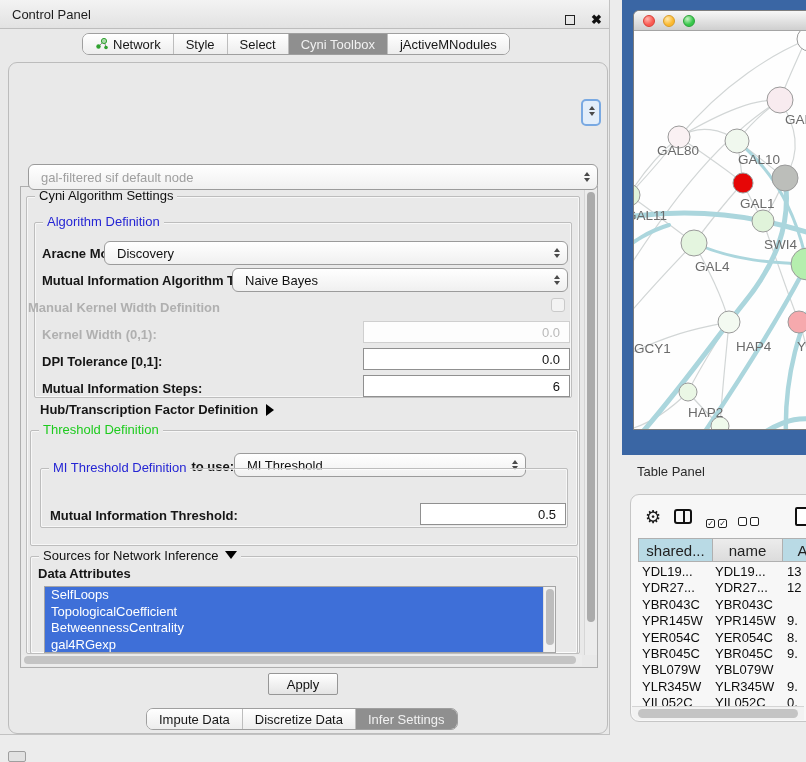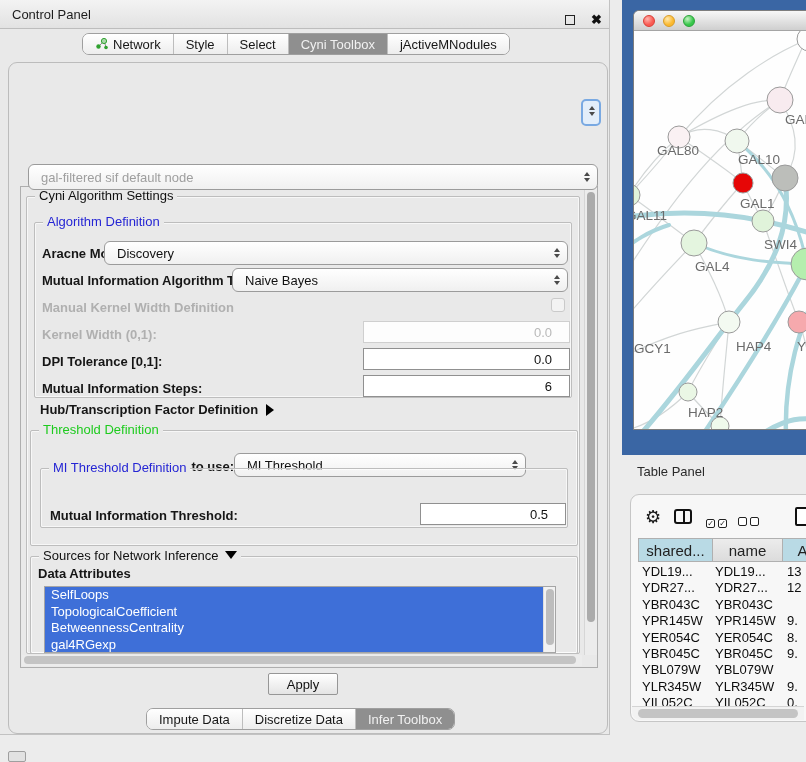--- a/index.html
+++ b/index.html
@@ -31,21 +31,21 @@
   .menu-item{font-size:13px;color:#000;height:15.5px;line-height:15.5px;padding-left:2px;white-space:nowrap}
   .menu-item.bold{font-weight:bold}
   
   .grp{position:absolute;border:1px solid #bdbdbd;border-radius:2px;box-shadow:inset 0 0 0 1px rgba(255,255,255,.65)}
   .grp-title{position:absolute;top:-9px;left:8px;background:#e9e9e9;padding:0 4px;font-size:13px;color:#111;white-space:nowrap}
   .grp-title.blue{color:#2525d4}
   .grp-title.green{color:#1ecb1e}
   .lbl{position:absolute;font-size:13px;font-weight:bold;color:#161616;white-space:nowrap}
   .lbl.plain{font-weight:bold}
   .lbl.dis{color:#b0b0b0}
-  .field{position:absolute;height:22px;border:1px solid #909090;background:#fff;font-size:13px;text-align:right;padding:0 17px;font-family:"Liberation Sans",sans-serif;color:#111}
+  .field{position:absolute;height:22px;border:1px solid #909090;background:#fff;font-size:13px;text-align:right;padding:0 9px;font-family:"Liberation Sans",sans-serif;color:#111}
   .field.dis{color:#b9b9b9;border-color:#cfcfcf;background:#fdfdfd}
   .checkbox{position:absolute;width:14px;height:14px;border:1px solid #cacaca;border-radius:3px;background:#f3f3f3}
   
   .sb-v{position:absolute;background:#ececec;border-left:1px solid #d6d6d6}
   .sb-v .thumb{position:absolute;left:2px;width:8px;background:#ababab;border-radius:4px}
   .sb-h{position:absolute;background:#ececec}
   .sb-h .thumb{position:absolute;top:1px;height:8px;background:#c4c4c4;border-radius:4px}
   
   #attr-list{position:absolute;left:44px;top:586px;width:512px;height:67px;background:#fff;border:1px solid #a5a5a5;overflow:hidden}
   .li{height:16.5px;line-height:16.5px;font-size:13px;color:#fff;background:#3e6fd8;padding-left:6px;width:calc(100% - 12px)}
@@ -163,21 +163,21 @@
 
   <span class="lbl" style="left:42px;top:273px">Mutual Information Algorithm Type:</span>
   <div class="combo" style="left:232px;top:268px;width:336px;height:24px">
     <span>Naive Bayes</span>
     <span class="arrows">
         <span class="tri-up"></span>
         <span class="tri-dn"></span>
       </span>
   </div>
 
-  <span class="lbl dis" style="left:42px;top:300px">Manual Kernel Width Definition</span>
+  <span class="lbl dis" style="left:28px;top:300px">Manual Kernel Width Definition</span>
   <div class="checkbox" style="left:551px;top:298px"></div>
 
   <span class="lbl dis" style="left:42px;top:327px">Kernel Width (0,1):</span>
   <input class="field dis" readonly="" style="left: 363px; top: 321px; width: 207px;" value="0.0">
 
   <span class="lbl" style="left:42px;top:354px">DPI Tolerance [0,1]:</span>
   <input class="field" readonly="" style="left: 363px; top: 348px; width: 207px;" value="0.0">
 
   <span class="lbl" style="left:42px;top:381px">Mutual Information Steps:</span>
   <input class="field" readonly="" style="left: 363px; top: 375px; width: 207px;" value="6">
@@ -229,21 +229,21 @@
   <button id="apply-btn">Apply</button>
 
   <div class="tabbar" style="left:146px;top:708px">
     <div class="tab">
       <span>Impute Data</span>
     </div>
     <div class="tab">
       <span>Discretize Data</span>
     </div>
     <div class="tab sel">
-      <span>Infer Toolbox</span>
+      <span>Infer Settings</span>
     </div>
   </div>
 </div>
 
 <div id="bl-frag"></div>
 
 <div id="desktop"></div>
 
 <div id="net-window">
   <div id="net-titlebar">

